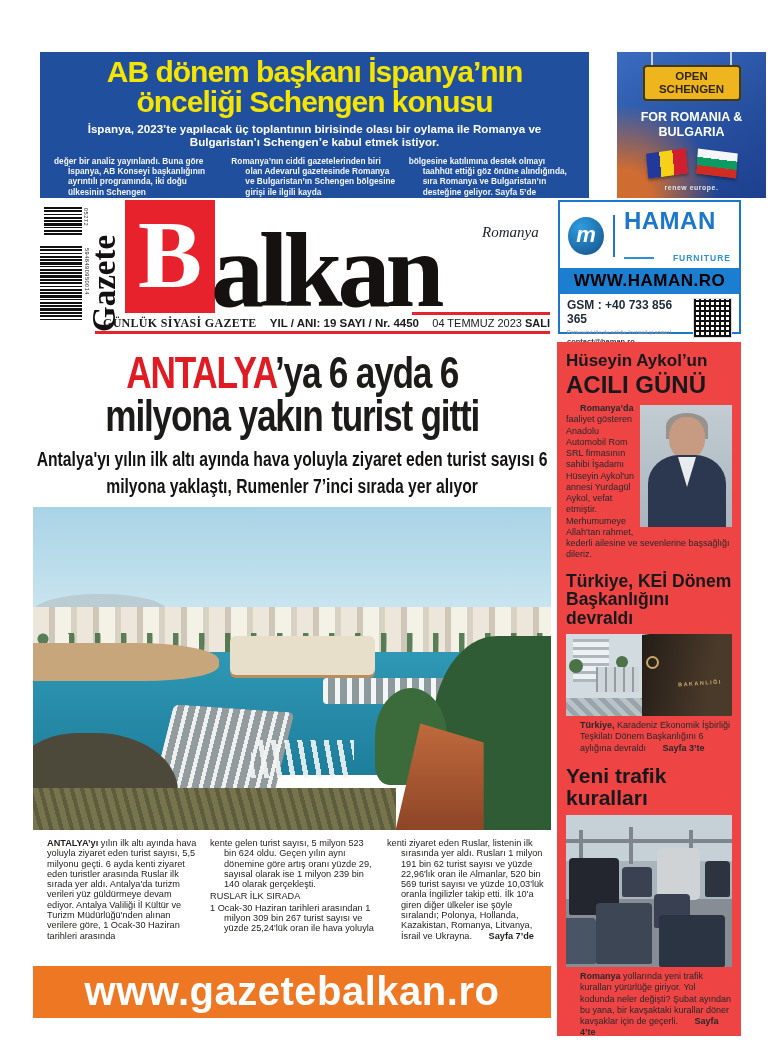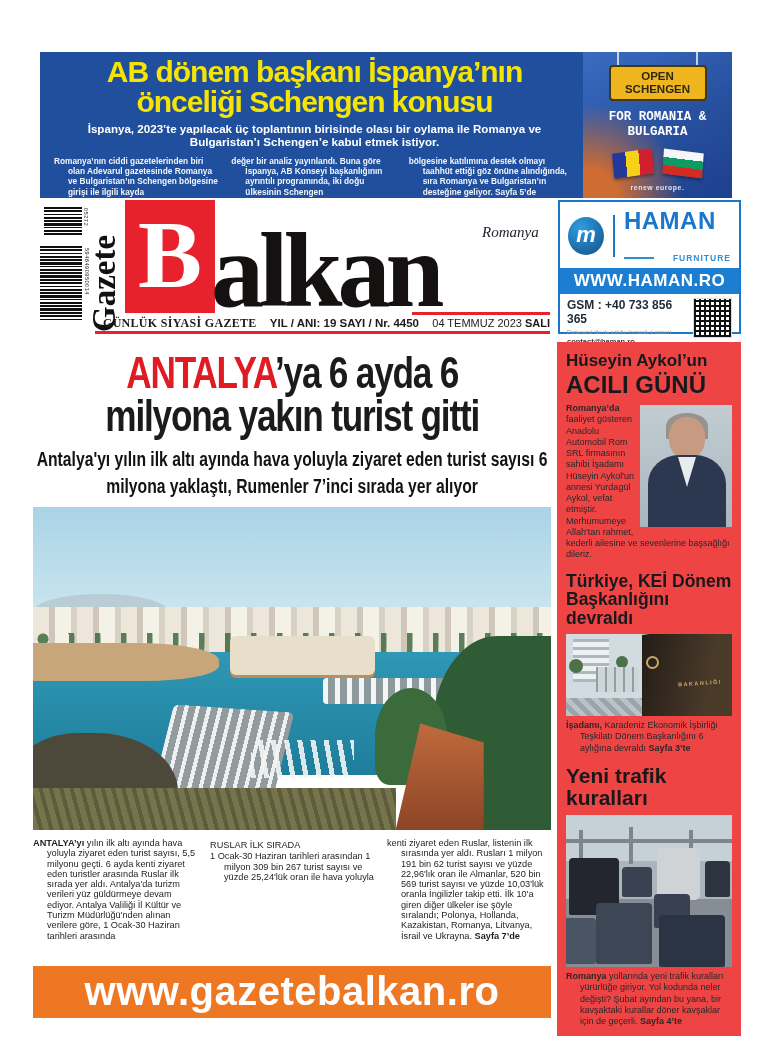--- a/index.html
+++ b/index.html
@@ -12,28 +12,28 @@
 
   
   .top-banner { left:40px; top:52px; width:549px; height:146px; background:#20509d; padding:5px 14px 4px; }
   .tb-headline { color:#f6e500; font-weight:bold; font-size:30px; line-height:1.0; text-align:center; letter-spacing:-1px; }
   .tb-sub { color:#ffffff; font-weight:bold; font-size:11.6px; text-align:center; margin-top:6px; line-height:1.1; }
   .tb-cols { display:flex; gap:11px; margin-top:7px; }
   .tb-col { flex:1; color:#f2f5fa; font-weight:bold; font-size:8.3px; line-height:1.26; }
   .hang { padding-left:14px; text-indent:-14px; }
 
   
-  .schengen-ad { left:583px; top:52px; width:149px; height:146px; overflow:hidden;
+  .schengen-ad { left:617px; top:52px; width:149px; height:146px; overflow:hidden;
     background: radial-gradient(circle at 4% 100%, rgba(216,110,44,.95) 0 14%, rgba(216,110,44,0) 46%),
                 linear-gradient(150deg,#3a6cc0 0%, #27509f 55%, #1d3f8e 100%); }
   .string { position:absolute; top:0; width:2px; height:15px; background:#c9d2da; }
   .sign { position:relative; margin:13px auto 0; width:98px; background:#efb51e; border:2px solid #44390f;
           border-radius:4px; text-align:center; font-size:11.5px; font-weight:bold; color:#2f2710;
           line-height:1.12; padding:3px 4px; }
-  .ad-for { color:#fff; font-weight:bold; font-size:12.5px; text-align:center; line-height:1.25; margin-top:9px;font-family:Liberation Mono, monospace; }
+  .ad-for { color:#fff; font-weight:bold; font-size:12.5px; text-align:center; line-height:1.25; margin-top:9px; }
   .flag-row { display:flex; justify-content:center; gap:10px; margin-top:10px; }
   .flag { width:40px; height:25px; box-shadow:0 2px 3px rgba(0,0,0,.35); }
   .flag-ro { background:linear-gradient(90deg,#23389b 0 33%,#f7d117 33% 66%,#cf2030 66%); transform:rotate(-5deg) skewY(-3deg); }
   .flag-bg { background:linear-gradient(180deg,#f4f6f7 0 33%,#0c9b62 33% 66%,#d22c22 66%); transform:rotate(4deg) skewY(3deg); }
   .ad-renew { position:absolute; bottom:7px; left:0; right:0; text-align:center; color:#dde5ef; font-size:6.8px; font-weight:bold; letter-spacing:.6px; }
 
   
   .barcode { background:repeating-linear-gradient(180deg,#101010 0 1.6px,#ffffff 1.6px 3px,#101010 3px 5.4px,#ffffff 5.4px 6.6px); }
   .bc1 { left:44px; top:207px; width:38px; height:29px; }
   .bc2 { left:40px; top:246px; width:42px; height:74px; }
@@ -57,21 +57,21 @@
 
   
   .haman { left:558px; top:200px; width:183px; height:134px; border:2px solid #1c77cc; background:#fff; }
   .haman-top { display:flex; align-items:center; padding:7px 8px 5px; }
   .haman-logo { width:38px; height:38px; border-radius:50%; background:radial-gradient(circle at 35% 28%,#2f9de0,#134f86);
     color:#fff; font-weight:bold; font-style:italic; font-size:22px; text-align:center; line-height:36px; }
   .haman-div { width:2px; height:42px; background:#1c77cc; margin:0 9px; }
   .haman-brand { color:#1c77cc; font-weight:bold; font-size:24px; letter-spacing:.5px; line-height:1; }
   .haman-furn { display:flex; align-items:center; justify-content:flex-end; gap:19px; color:#2f8fd6; font-weight:bold; font-size:8.5px; letter-spacing:1px; margin-top:20px; }
   .haman-furn i { display:block; width:30px; height:1.5px; background:#2f8fd6; }
-  .haman-bar { background:#1b7ed0; color:#ffffff; font-weight:bold; font-size:17px; letter-spacing:.5px; text-align:center; padding:3px 0; }
+  .haman-bar { background:#1b7ed0; color:#000000; font-weight:bold; font-size:17px; letter-spacing:.5px; text-align:center; padding:3px 0; }
   .haman-bottom { display:flex; justify-content:space-between; padding:4px 7px 0; }
   .haman-gsm { font-weight:bold; font-size:12px; color:#1e2a36; }
   .haman-tag { font-size:5.5px; color:#8a949c; margin-top:3px; white-space:nowrap; }
   .haman-mail { font-size:7.5px; font-weight:bold; color:#2b3640; margin-top:2px; }
   .qr { width:40px; height:40px; background-color:#fff; border:1px solid #ddd;
     background-image:repeating-linear-gradient(0deg,#111 0 2px,transparent 2px 5px),
                      repeating-linear-gradient(90deg,#111 0 2px,#fff 2px 5px); }
 
   
   .headline { left:33px; top:351px; width:648px; transform:scaleX(0.8); transform-origin:0 50%;
@@ -147,31 +147,31 @@
   .sb-caption { font-size:9px; line-height:1.25; color:#26292c; }
   .sb-head3 { font-weight:bold; font-size:21px; line-height:1.05; color:#17191c; margin-top:11px; }
   .sb-photo3 { width:166px; height:152px; position:relative; overflow:hidden; margin:6px 0 4px;
     background:linear-gradient(#c6d0d7 0 30%,#aab4bc 30% 55%,#868d95 55%); }
   .tr-gantry { position:absolute; background:#7e858c; }
   .car { position:absolute; border-radius:4px 4px 2px 2px;
     background-image:radial-gradient(circle at 22% 76%, #ff4b33 0 2.5px, rgba(0,0,0,0) 3.5px),
                      radial-gradient(circle at 78% 76%, #ff4b33 0 2.5px, rgba(0,0,0,0) 3.5px); }
   .van { background-image:none!important; }
 
-  b.inline-lead { font-weight:bold; }
+  b.inline-lead { font-weight:bold;margin-left:14px; }
 </style>
 </head>
 <body>
 
 <div class="abs top-banner">
   <div class="tb-headline">AB dönem başkanı İspanya’nın önceliği Schengen konusu</div>
   <div class="tb-sub">İspanya, 2023’te yapılacak üç toplantının birisinde olası bir oylama ile Romanya ve Bulgaristan’ı Schengen’e kabul etmek istiyor.</div>
   <div class="tb-cols">
+    <p class="tb-col hang">değer bir analiz yayınlandı. Buna göre İspanya, AB Konseyi başkanlığının ayrıntılı programında, iki doğu ülkesinin Schengen</p>
     <p class="tb-col hang">Romanya’nın ciddi gazetelerinden biri olan Adevarul gazetesinde Romanya ve Bulgaristan’ın Schengen bölgesine girişi ile ilgili kayda</p>
-    <p class="tb-col hang">değer bir analiz yayınlandı. Buna göre İspanya, AB Konseyi başkanlığının ayrıntılı programında, iki doğu ülkesinin Schengen</p>
     <p class="tb-col hang">bölgesine katılımına destek olmayı taahhüt ettiği göz önüne alındığında, sıra Romanya ve Bulgaristan’ın desteğine geliyor. Sayfa 5’de</p>
   </div>
 </div>
 
 <div class="abs schengen-ad">
   <div class="string" style="left:34px;"></div>
   <div class="string" style="right:34px;"></div>
   <div class="sign">OPEN SCHENGEN</div>
   <div class="ad-for">FOR ROMANIA &amp; BULGARIA</div>
   <div class="flag-row">
@@ -245,20 +245,21 @@
   <div class="pm-rocks"></div>
   <div class="pm-grass"></div>
   <div class="pm-tower"></div>
 </div>
 
 <div class="abs body-cols">
   <div class="col">
     <p class="hang"><b class="inline-lead">ANTALYA’yı</b><span> yılın ilk altı ayında hava yoluyla ziyaret eden turist sayısı, 5,5 milyonu geçti. 6 ayda kenti ziyaret eden turistler arasında Ruslar ilk sırada yer aldı. Antalya'da turizm verileri yüz güldürmeye devam ediyor. Antalya Valiliği İl Kültür ve Turizm Müdürlüğü'nden alınan verilere göre, 1 Ocak-30 Haziran tarihleri arasında</span></p>
   </div>
   <div class="col">
+    <p class="hang">kente gelen turist sayısı, 5 milyon 523 bin 624 oldu. Geçen yılın aynı dönemine göre artış oranı yüzde 29, sayısal olarak ise 1 milyon 239 bin 140 olarak gerçekleşti.</p>
     <p class="crosshead">RUSLAR İLK SIRADA</p>
     <p class="hang">1 Ocak-30 Haziran tarihleri arasından 1 milyon 309 bin 267 turist sayısı ve yüzde 25,24'lük oran ile hava yoluyla</p>
   </div>
   <div class="col">
     <p class="hang"><span>kenti ziyaret eden Ruslar, listenin ilk sırasında yer aldı. Rusları 1 milyon 191 bin 62 turist sayısı ve yüzde 22,96'lık oran ile Almanlar, 520 bin 569 turist sayısı ve yüzde 10,03'lük oranla İngilizler takip etti. İlk 10'a giren diğer ülkeler ise şöyle sıralandı; Polonya, Hollanda, Kazakistan, Romanya, Litvanya, İsrail ve Ukrayna. </span><b class="inline-lead">Sayfa 7’de</b></p>
   </div>
 </div>
 
 <div class="abs footer-banner">www.gazetebalkan.ro</div>
 
@@ -283,21 +284,21 @@
     <div class="sb-photo2">
       <div class="mi-bld"></div>
       <div class="mi-tree" style="left:2%;top:30%;width:14px;height:14px;"></div>
       <div class="mi-tree" style="left:30%;top:26%;width:12px;height:12px;"></div>
       <div class="mi-entr"></div>
       <div class="mi-pave"></div>
       <div class="mi-sign"></div>
       <div class="mi-emblem"></div>
       <div class="mi-signtext">BAKANLIĞI</div>
     </div>
-    <p class="sb-caption hang"><b class="inline-lead">İşadamı,</b><span> Karadeniz Ekonomik İşbirliği Teşkilatı Dönem Başkanlığını 6 aylığına devraldı </span><b class="inline-lead">Sayfa 3’te</b></p>
+    <p class="sb-caption hang"><b class="inline-lead">Türkiye,</b><span> Karadeniz Ekonomik İşbirliği Teşkilatı Dönem Başkanlığını 6 aylığına devraldı </span><b class="inline-lead">Sayfa 3’te</b></p>
   </div>
 
   <div>
     <div class="sb-head3">Yeni trafik kuralları</div>
     <div class="sb-photo3">
       <div class="tr-gantry" style="left:0;top:16%;width:100%;height:4px;"></div>
       <div class="tr-gantry" style="left:8%;top:10%;width:4px;height:22%;"></div>
       <div class="tr-gantry" style="left:38%;top:8%;width:4px;height:24%;"></div>
       <div class="tr-gantry" style="left:74%;top:10%;width:4px;height:22%;"></div>
       <div class="car van" style="left:55%;top:22%;width:26%;height:34%;background:#cfd3d6;border-radius:5px;"></div>

